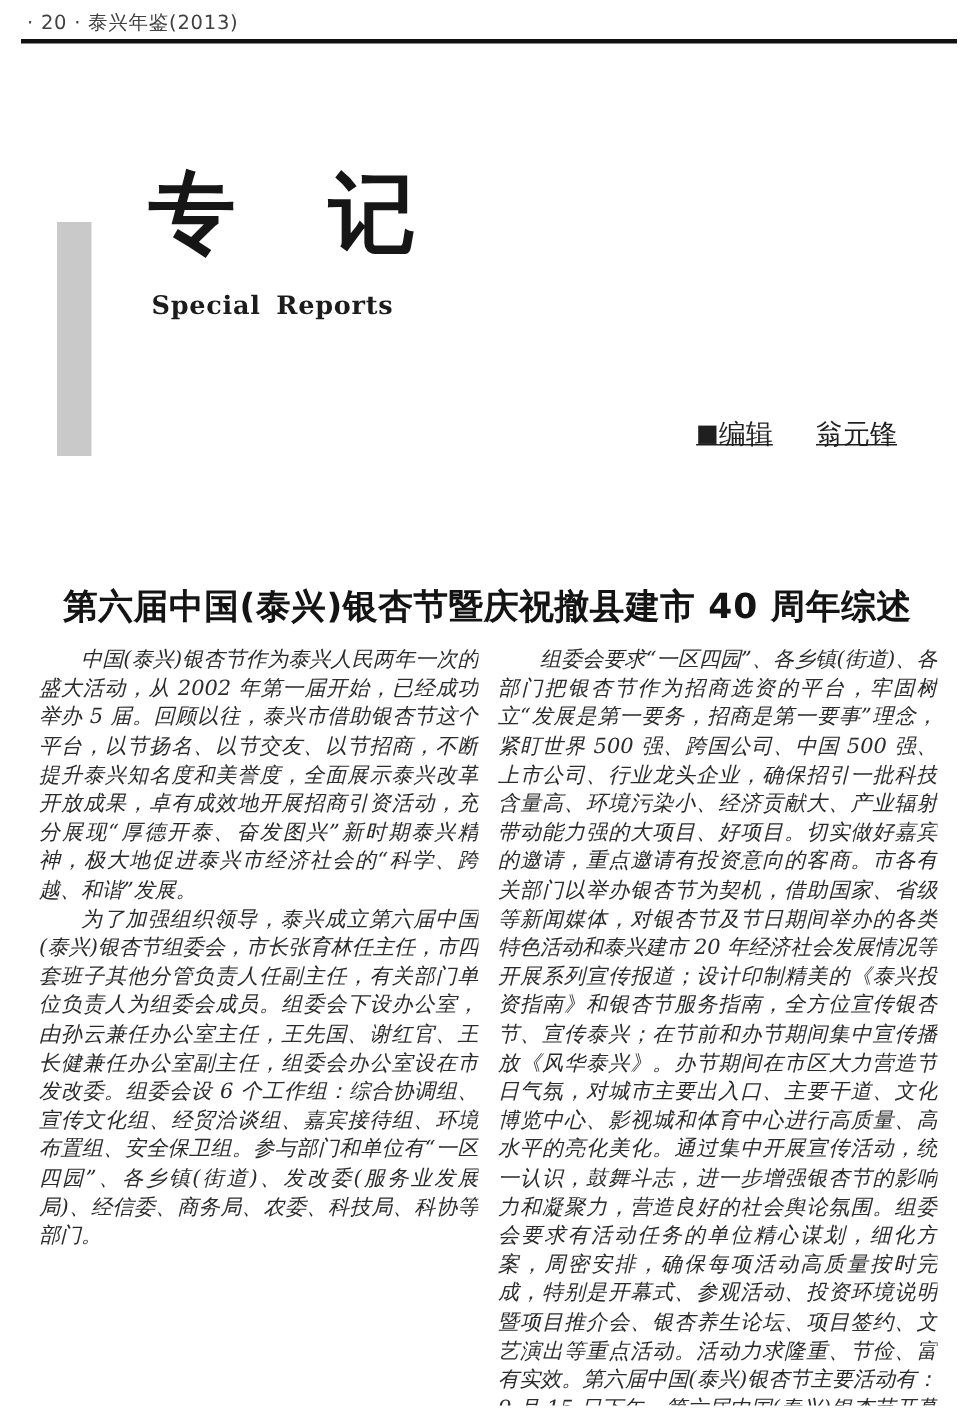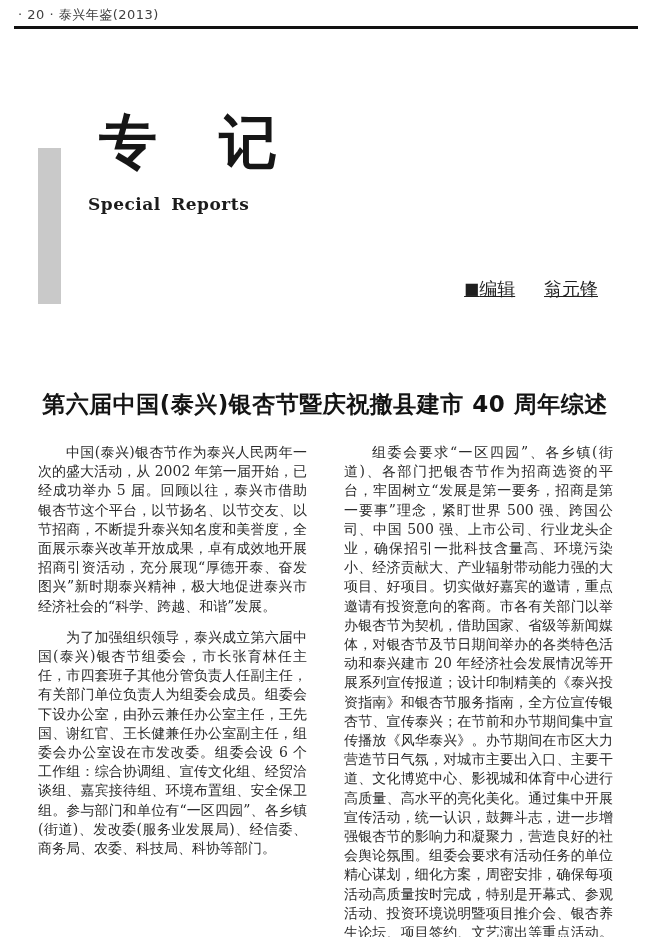--- a/index.html
+++ b/index.html
@@ -27,21 +27,21 @@
   }
   .sec-title{
     position:absolute;left:99px;top:104px;
     font-size:58px;font-weight:bold;
     word-spacing:42px;
     color:#161616;
     font-family:"DejaVu Serif", serif;
     white-space:nowrap;
   }
   .sec-sub{
-    position:absolute;left:88px;top:194px;
+    position:absolute;left:101px;top:194px;
     font-size:17px;font-weight:bold;
     letter-spacing:0.5px;
     color:#1c1c1c;
     font-family:"DejaVu Serif", serif;
     word-spacing:4px;
   }
   .editor-line{
     position:absolute;top:277px;right:52px;
     font-size:18px;color:#1f1f1f;
     white-space:nowrap;
@@ -61,21 +61,21 @@
     position:absolute;top:431px;left:26px;right:25px;bottom:8px;
     display:flex;gap:13px;overflow:hidden;
   }
   .col{
     flex:1 1 50%;
     font-size:14px;line-height:19.2px;
     text-align:justify;
     color:#2b2b2b;
     overflow:hidden;
   }
-  .col p{margin:12px;text-indent:2em;}
+  .col p{margin:0;text-indent:2em;font-style:italic;}
 </style>
 </head>
 <body>
 
 <div class="running-head">· 20 · 泰兴年鉴(2013)</div>
 
 <div class="head-rule"></div>
 
 <div class="gray-bar"></div>
 

